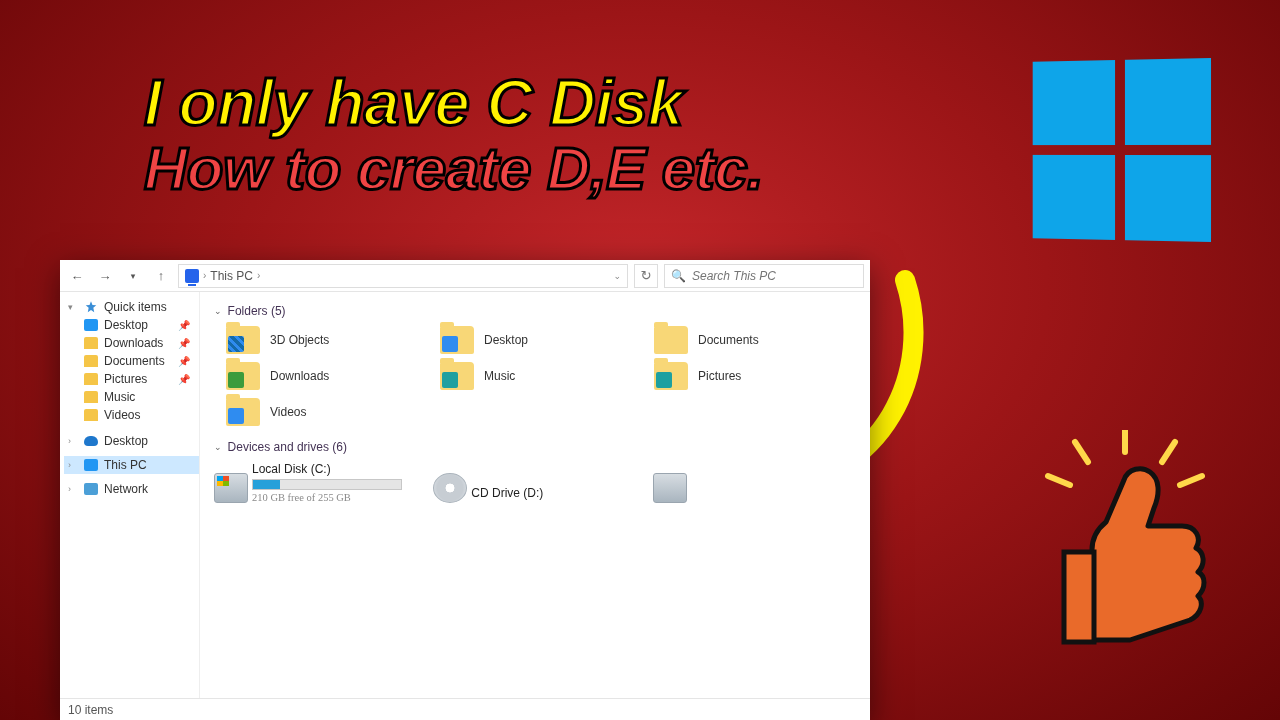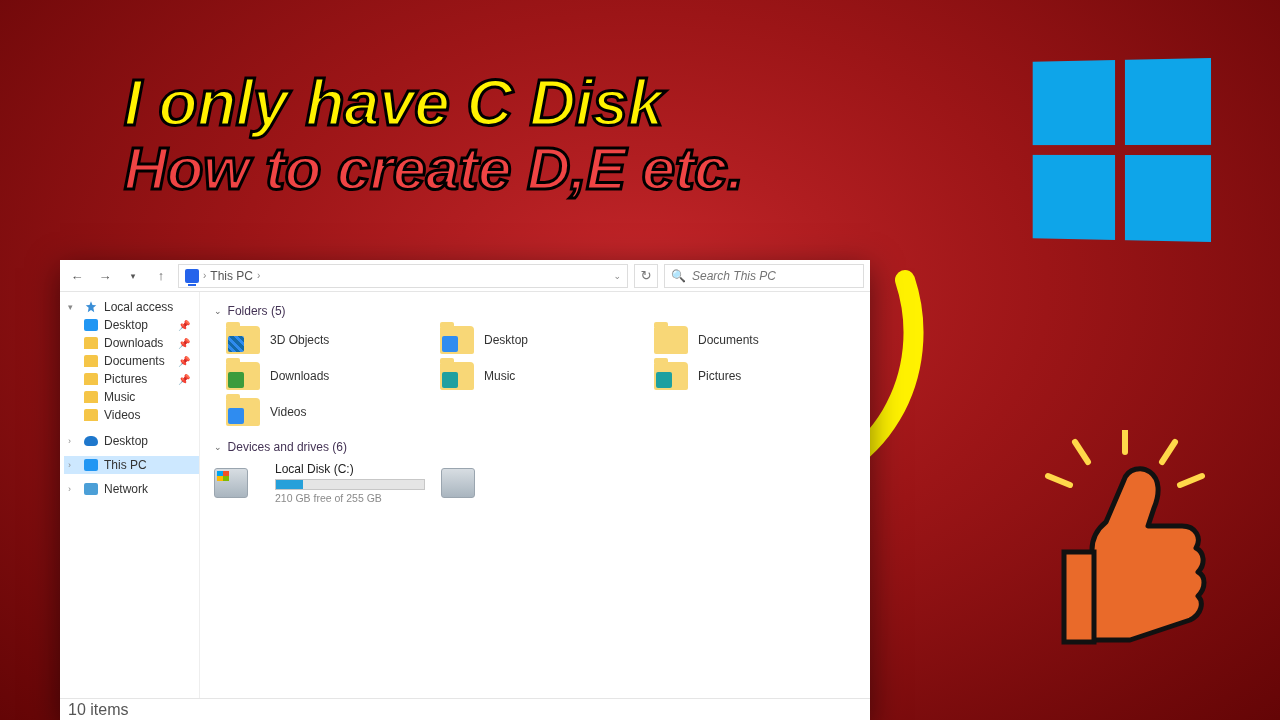--- a/index.html
+++ b/index.html
@@ -4,21 +4,21 @@
 <style>
   * { box-sizing: border-box; margin: 0; padding: 0; font-family: "Segoe UI", Arial, sans-serif; }
   html, body { width: 1280px; height: 720px; overflow: hidden; }
   body {
     background: radial-gradient(ellipse at 50% 40%, #c4262a 0%, #9c1517 45%, #640506 100%);
     position: relative;
   }
 
   
   .headline {
-    position: absolute; top: 70px; left: 124px; right: 30px;
+    position: absolute; top: 70px; left: 144px; right: 30px;
     font-size: 64px; font-weight: 800; font-style: italic; line-height: 1.05;
     letter-spacing: -0.5px;
   }
   .headline .line1 { color: #fff200; -webkit-text-stroke: 3px #000; }
   .headline .line2 { color: #ef4444; -webkit-text-stroke: 3px #000; font-size: 60px; }
 
   
   .winlogo {
     position: absolute; top: 60px; right: 70px; width: 180px; height: 180px;
     display: grid; grid-template: 1fr 1fr / 1fr 1fr; gap: 10px;
@@ -79,34 +79,34 @@
   .big-folder { width:34px; height:28px; background:#f8d777; border-radius:2px 4px 2px 2px; position:relative;}
   .big-folder::before{content:"";position:absolute;top:-4px;left:0;width:14px;height:5px;background:#f8d777;border-radius:2px 2px 0 0;}
   .big-folder .badge{position:absolute;inset:auto auto 2px 2px;width:16px;height:16px;border-radius:2px;}
   .badge.blue{background:#2f8cf0;}
   .badge.cube{background:repeating-linear-gradient(45deg,#146aa9 0 3px,#2f8cf0 3px 6px);}
   .badge.green{background:#3c9b3c;}
   .badge.teal{background:#1ea0a0;}
   .folder-item .lbl { font-size:12px; color:#333;}
 
   .drive-grid { display:grid; grid-template-columns: repeat(3, 1fr); gap:10px 16px;}
-  .drive-item { display:flex; gap:27px; align-items:center; cursor:pointer;}
+  .drive-item { display:flex; gap:4px; align-items:flex-end; cursor:pointer;}
   .drive-icon { width:34px; height:30px; flex-shrink:0; position:relative;}
   .drive-hdd { background:linear-gradient(#d7dde2,#a9b5bf); border-radius:3px; border:1px solid #9aa5af;}
   .drive-hdd .winflag{position:absolute;left:2px;top:2px;width:12px;height:10px;
     background:conic-gradient(#f05025 0 25%,#7fba00 0 50%,#ffb900 0 75%,#00a4ef 0);}
   .drive-cd { background:radial-gradient(circle,#fff 20%,#c7cdd3 22% 60%,#e5eaef 100%); border-radius:50%; border:1px solid #aab3bb;}
   .drive-info { flex:1;}
   .drive-name { font-size:12px; color:#222; margin-bottom:3px;}
   .drive-bar { height:11px; width:150px; background:#e5e5e5; border:1px solid #c7c7c7; position:relative; margin-bottom:2px;}
   .drive-bar .fill{position:absolute;inset:0 auto 0 0;background:#26a0da;}
-  .drive-free{ font-size:10.5px; color:#8a8a8a;}
+  .drive-free{ font-size:10.5px; color:#8a8a8a;font-family:Liberation Serif, serif;}
 
   .statusbar { height:22px; border-top:1px solid #e5e5e5; padding:0 8px; display:flex; align-items:center;
-    font-size:16px; color:#555;}
+    font-size:12px; color:#555;}
 
   
   svg { display:block; }
 </style>
 </head>
 <body>
 
 <div class="headline">
   <div class="line1">I only have C Disk</div>
   <div class="line2">How to create D,E etc.</div>
@@ -171,21 +171,21 @@
   </div>
 
   <div class="body-row">
 
     <div class="sidebar">
       <div class="side-item">
         <span class="side-caret">▾</span>
         <svg class="side-icon star" viewBox="0 0 24 24">
             <path fill="#3b8ed6" d="M12 2l2.5 6.5L21 9l-5 4.3L17.5 21 12 17l-5.5 4 1.5-7.7L3 9l6.5-.5z"></path>
           </svg>
-        <span class="side-lbl">Local access</span>
+        <span class="side-lbl">Quick items</span>
       </div>
 
       <div class="side-item" style="padding-left:20px;">
         <span class="side-icon blue-mon"></span>
         <span class="side-lbl">Desktop</span>
         <span class="side-pin">📌</span>
       </div>
       <div class="side-item" style="padding-left:20px;">
         <span class="side-icon folder-yellow"></span>
         <span class="side-lbl">Downloads</span>
@@ -294,20 +294,26 @@
             </div>
           <div class="drive-info">
             <div class="drive-name">Local Disk (C:)</div>
             <div class="drive-bar">
                 <div class="fill" style="width:18%"></div>
               </div>
             <div class="drive-free">210 GB free of 255 GB</div>
           </div>
         </div>
         <div class="drive-item">
+          <div class="drive-icon drive-cd"></div>
+          <div class="drive-info">
+            <div class="drive-name">CD Drive (D:)</div>
+          </div>
+        </div>
+        <div class="drive-item">
           <div class="drive-icon drive-hdd"></div>
         </div>
       </div>
 
     </div>
   </div>
 
   <div class="statusbar">
     <span>10 items</span>
   </div>

